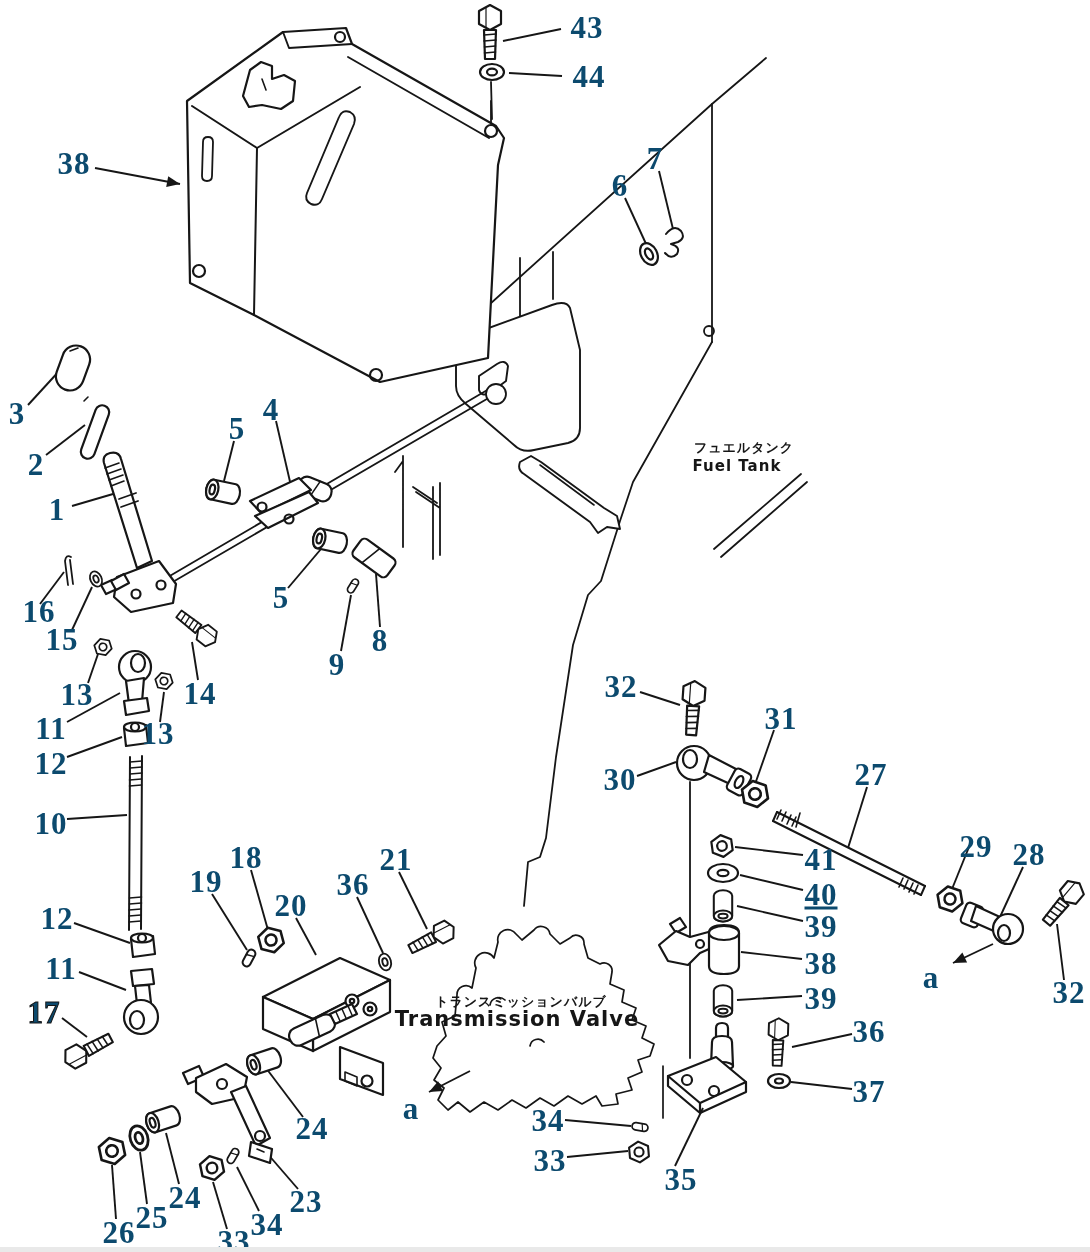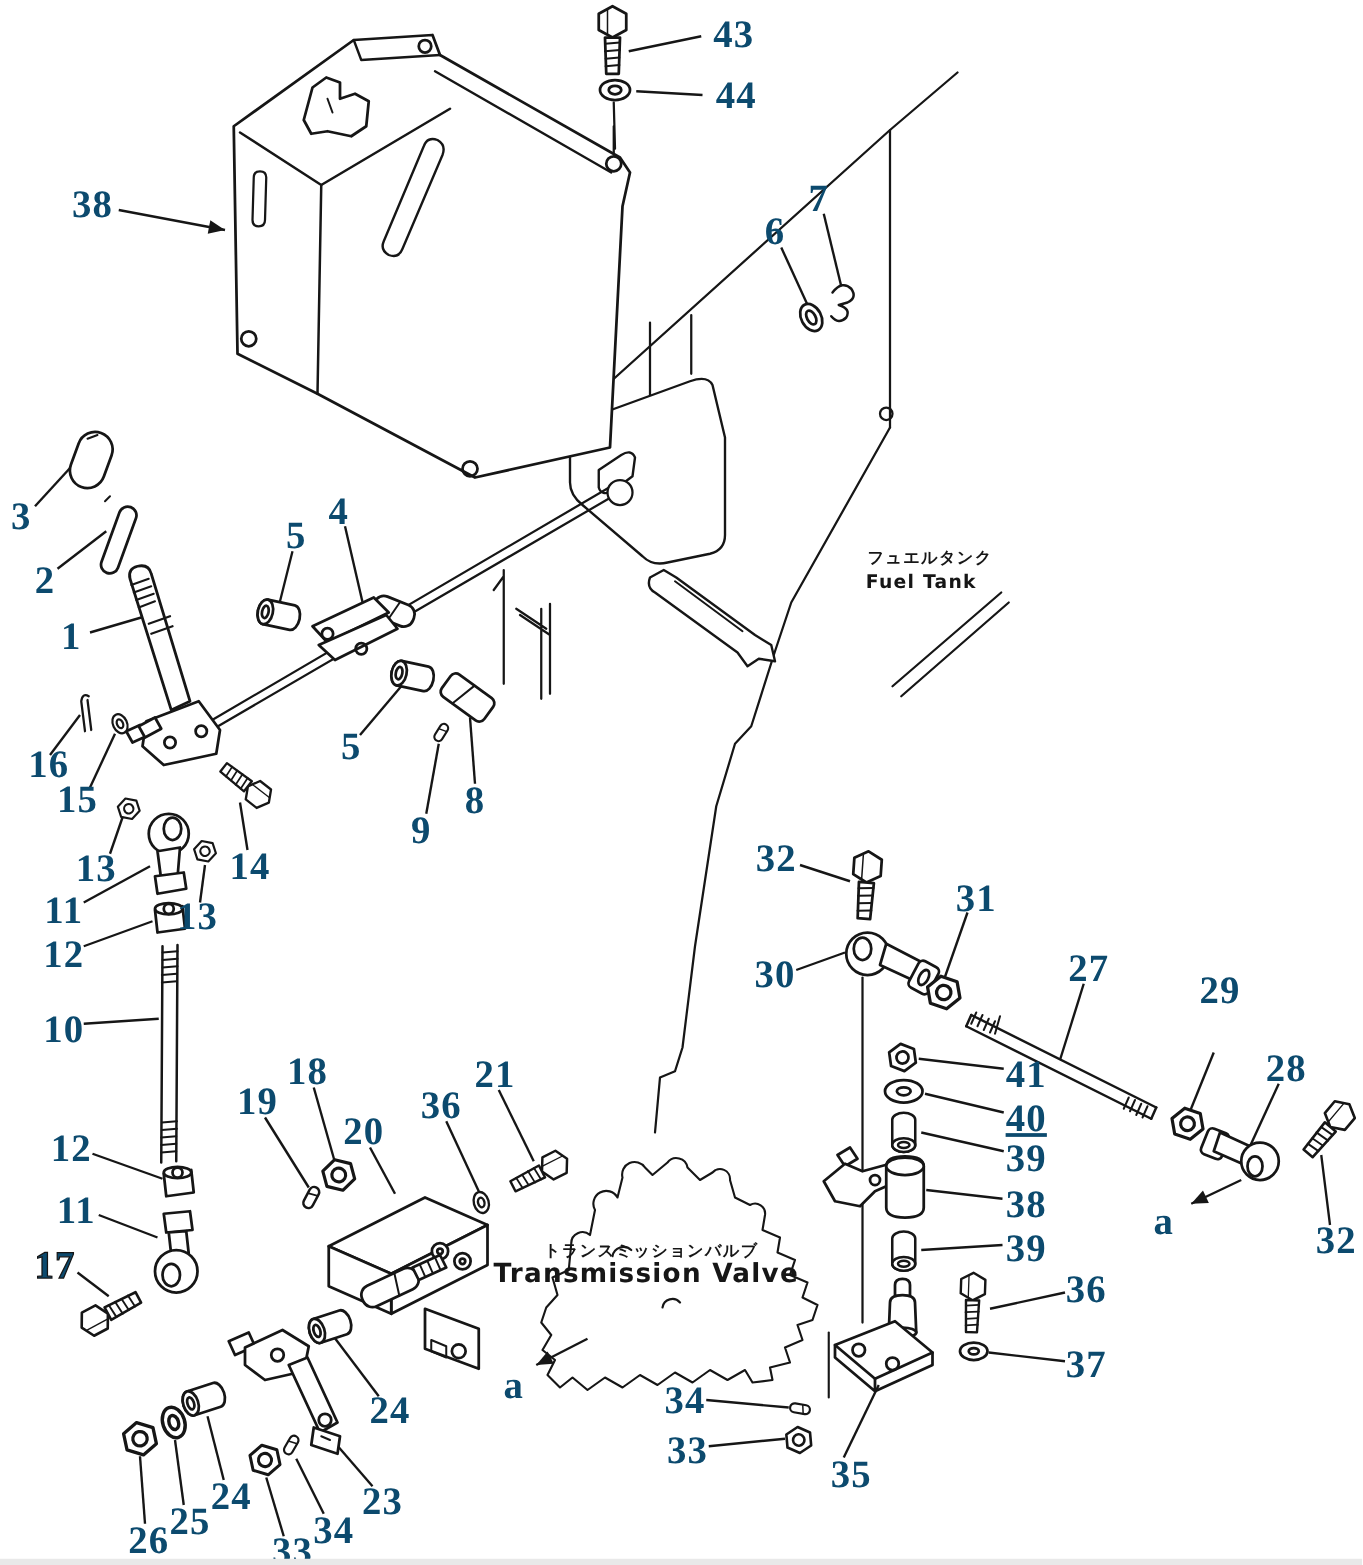--- a/index.html
+++ b/index.html
@@ -366,21 +366,21 @@
       <span class="part-label" style="left: 77px; top: 694px;">13</span>
       <span class="part-label" style="left: 200px; top: 693px;">14</span>
       <span class="part-label" style="left: 51px; top: 728px;">11</span>
       <span class="part-label" style="left: 158px; top: 733px;">13</span>
       <span class="part-label" style="left: 51px; top: 763px;">12</span>
       <span class="part-label" style="left: 51px; top: 823px;">10</span>
       <span class="part-label" style="left: 621px; top: 686px;">32</span>
       <span class="part-label" style="left: 781px; top: 718px; text-align: right;">31</span>
       <span class="part-label" style="left: 620px; top: 779px;">30</span>
       <span class="part-label" style="left: 871px; top: 774px;">27</span>
-      <span class="part-label" style="left: 976px; top: 792px;">29</span>
+      <span class="part-label" style="left: 976px; top: 846px;">29</span>
       <span class="part-label" style="left: 1029px; top: 854px;">28</span>
       <span class="part-label" style="left: 246px; top: 857px;">18</span>
       <span class="part-label" style="left: 821px; top: 859px;">41</span>
       <span class="part-label" style="left: 206px; top: 881px;">19</span>
       <span class="part-label" style="left: 396px; top: 859px;">21</span>
       <span class="part-label" style="left: 353px; top: 884px;">36</span>
       <span class="part-label" style="left: 821px; top: 894px; text-decoration: underline;">40</span>
       <span class="part-label" style="left: 291px; top: 905px;">20</span>
       <span class="part-label" style="left: 57px; top: 918px;">12</span>
       <span class="part-label" style="left: 821px; top: 926px;">39</span>

